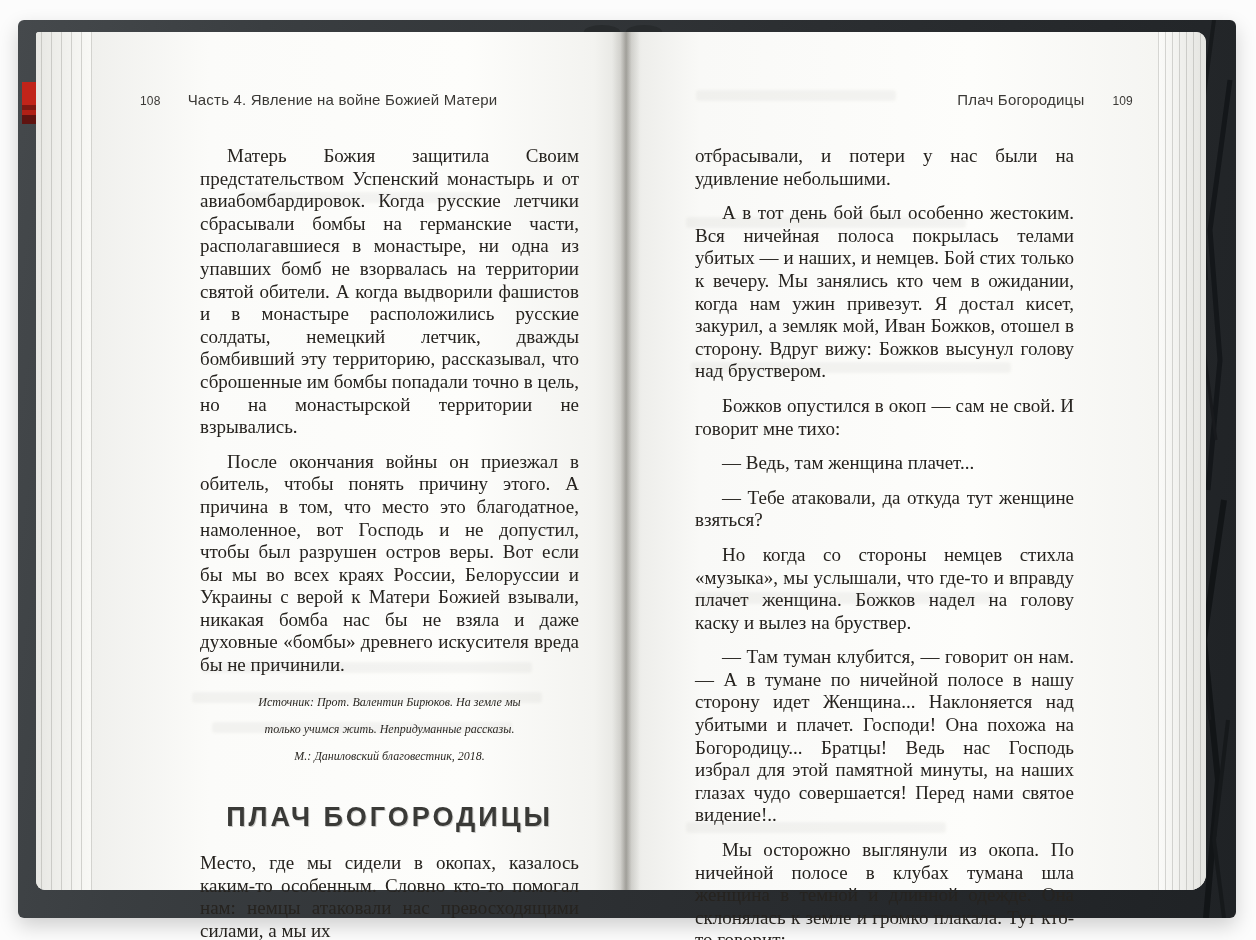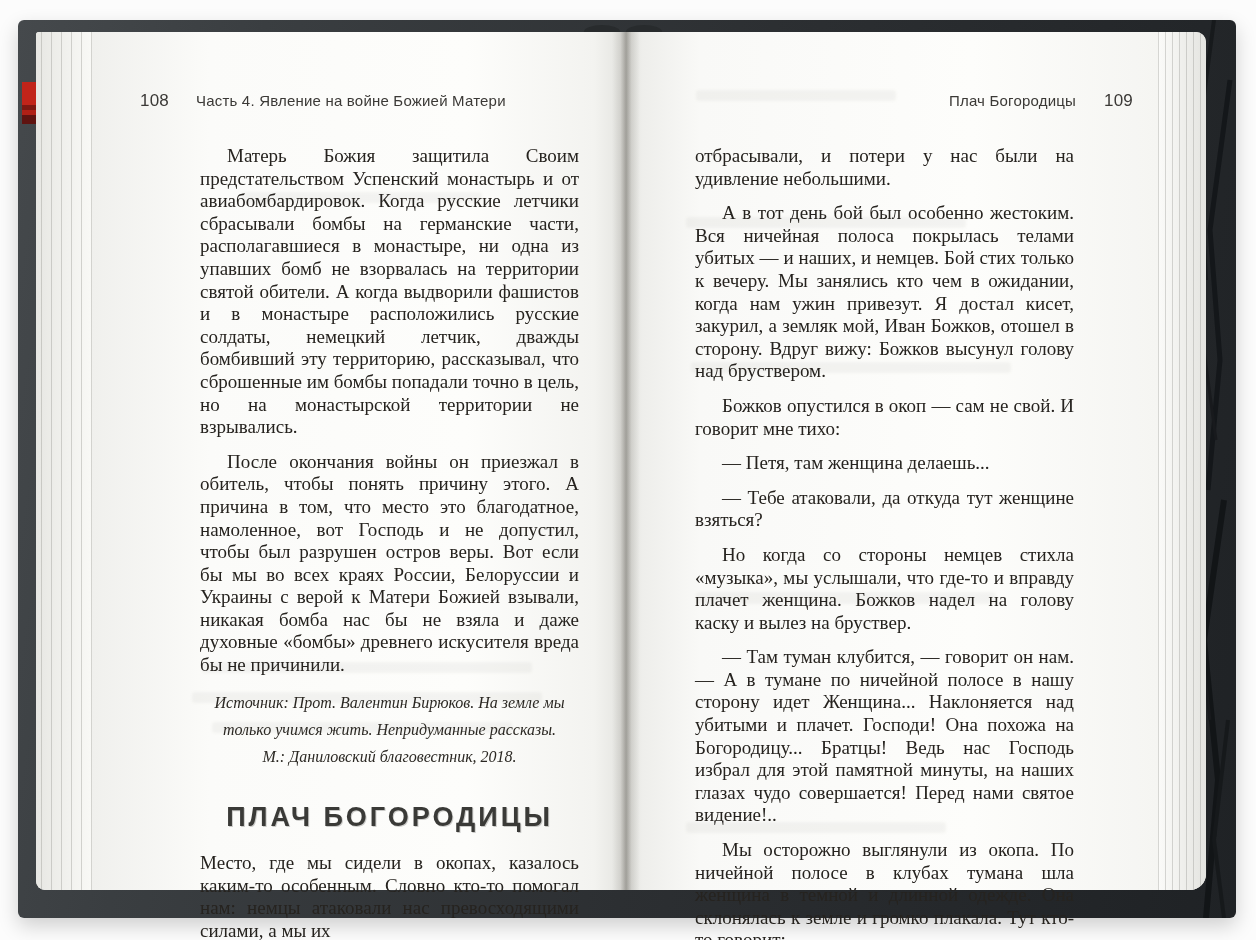--- a/index.html
+++ b/index.html
@@ -50,35 +50,35 @@
     position:absolute;left:576px;top:0;width:28px;height:100%;
     background:linear-gradient(90deg,rgba(0,0,0,0),rgba(100,96,88,.15) 30%,rgba(66,62,54,.4) 50%,rgba(100,96,88,.15) 70%,rgba(0,0,0,0));
   }
   .running-header{
     position:absolute;top:59px;display:flex;align-items:baseline;
     font-family:"Liberation Sans","DejaVu Sans",sans-serif;
     font-size:15px;color:#3b3936;letter-spacing:.2px;white-space:nowrap;
   }
   .rh-left{left:48px;}
   .rh-right{left:57px;width:450px;justify-content:flex-end;}
-  .pagenum{font-size:17px;}
+  .pagenum{font-size:12px;}
   .rh-left .rh-title{margin-left:27px;}
   .rh-right .pagenum{margin-left:28px;}
   .body-col{
     position:absolute;top:101px;
     font-size:19px;line-height:22.6px;color:#26231f;
     text-align:justify;
   }
   .bc-left{left:96px;width:403px;}
   .bc-right{left:57px;width:403px;}
   .para{margin:12px;}
   .indent{text-indent:27px;}
   .source{
     margin:9px 0 0;font-style:italic;text-align:center;
-    font-size:16px;line-height:27px;color:#2b2823;
+    font-size:12px;line-height:27px;color:#2b2823;
   }
   .source div{margin:0;}
   .chapter-heading{
     margin:36px 0 0;text-align:center;
     font-family:"Liberation Sans","DejaVu Sans",sans-serif;
     font-weight:700;font-size:27px;letter-spacing:3px;
     color:#3a3a37;text-shadow:1px 1px 0 rgba(30,30,28,.22);
   }
   .after-heading{margin-top:24px;}
   .ghost{
@@ -141,21 +141,21 @@
 
       <div class="running-header rh-right">
         <span class="rh-title">Плач Богородицы</span>
         <span class="pagenum">109</span>
       </div>
 
       <div class="body-col bc-right">
         <p class="para">отбрасывали, и потери у нас были на удивление небольшими.</p>
         <p class="para indent">А в тот день бой был особенно жестоким. Вся ничейная полоса покрылась телами убитых — и наших, и немцев. Бой стих только к вечеру. Мы занялись кто чем в ожидании, когда нам ужин привезут. Я достал кисет, закурил, а земляк мой, Иван Божков, отошел в сторону. Вдруг вижу: Божков высунул голову над бруствером.</p>
         <p class="para indent">Божков опустился в окоп — сам не свой. И говорит мне тихо:</p>
-        <p class="para indent">— Петя, там женщина делаешь...</p>
+        <p class="para indent">— Ведь, там женщина плачет...</p>
         <p class="para indent">— Тебе атаковали, да откуда тут женщине взяться?</p>
         <p class="para indent">Но когда со стороны немцев стихла «музыка», мы услышали, что где-то и вправду плачет женщина. Божков надел на голову каску и вылез на бруствер.</p>
         <p class="para indent">— Там туман клубится, — говорит он нам. — А в тумане по ничейной полосе в нашу сторону идет Женщина... Наклоняется над убитыми и плачет. Господи! Она похожа на Богородицу... Братцы! Ведь нас Господь избрал для этой памятной минуты, на наших глазах чудо совершается! Перед нами святое видение!..</p>
         <p class="para indent">Мы осторожно выглянули из окопа. По ничейной полосе в клубах тумана шла женщина в темной и длинной одежде. Она склонялась к земле и громко плакала. Тут кто-то говорит:</p>
       </div>
     </div>
 
     <div class="gutter"></div>
   </div>
 </div>

